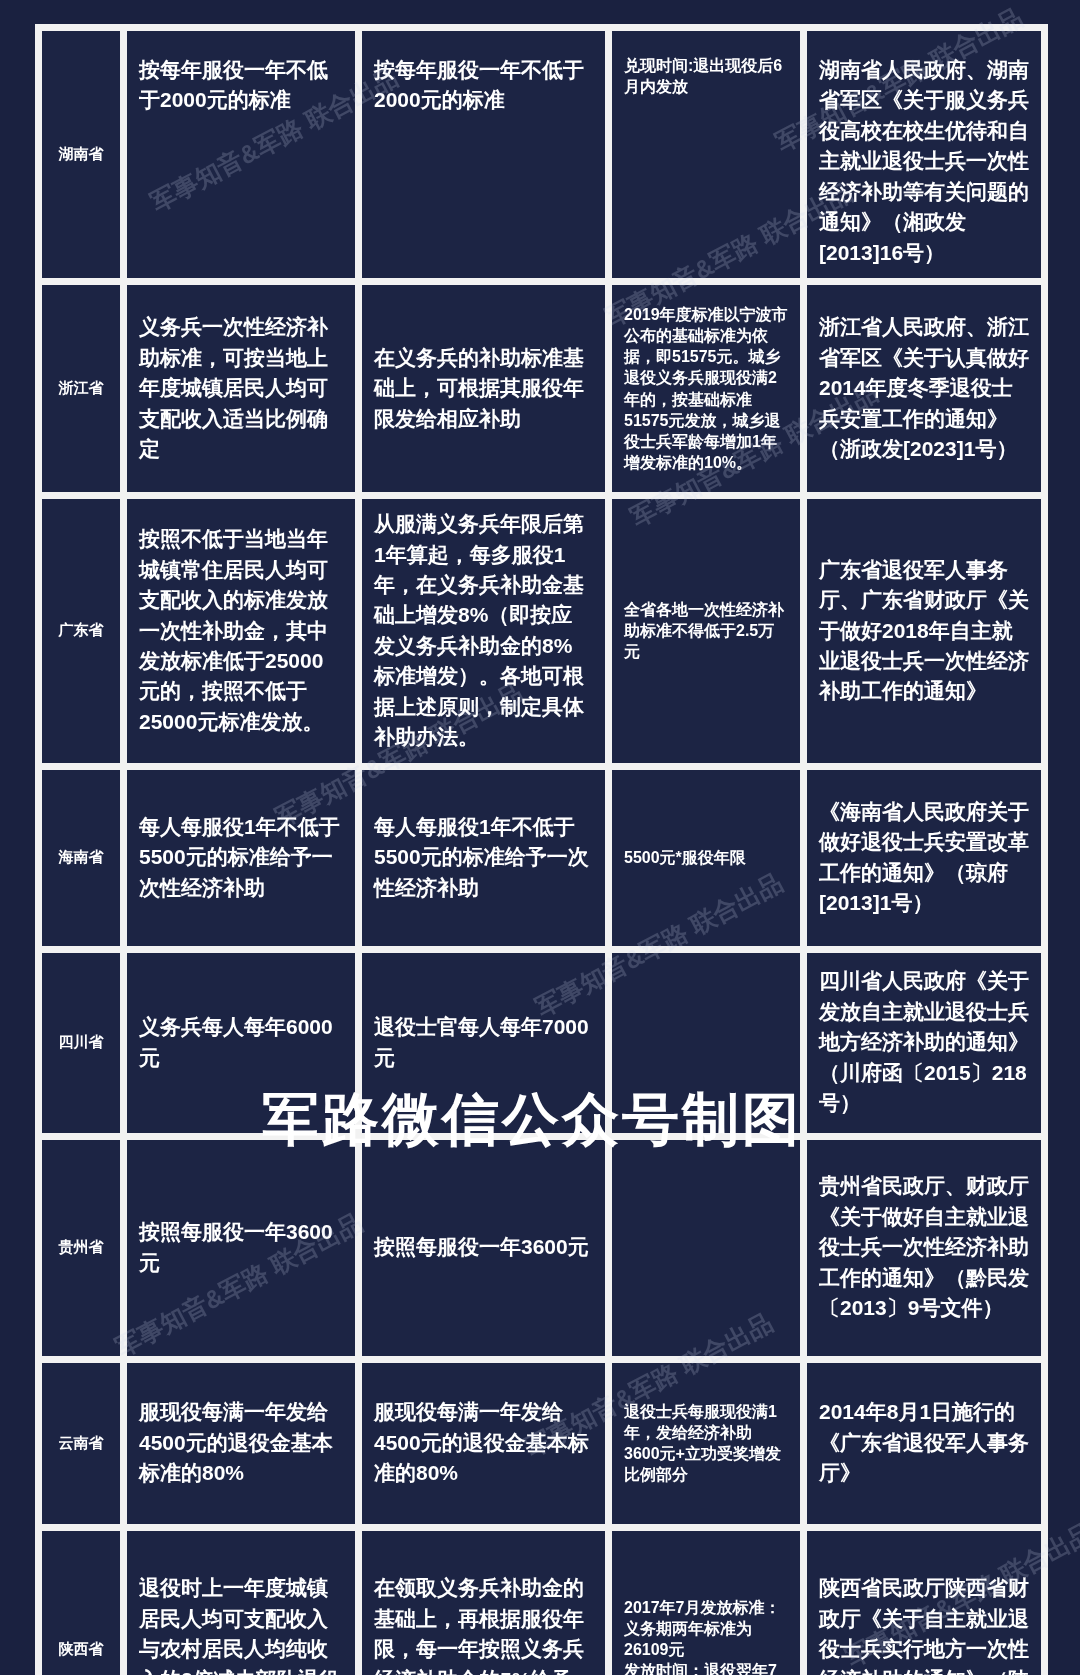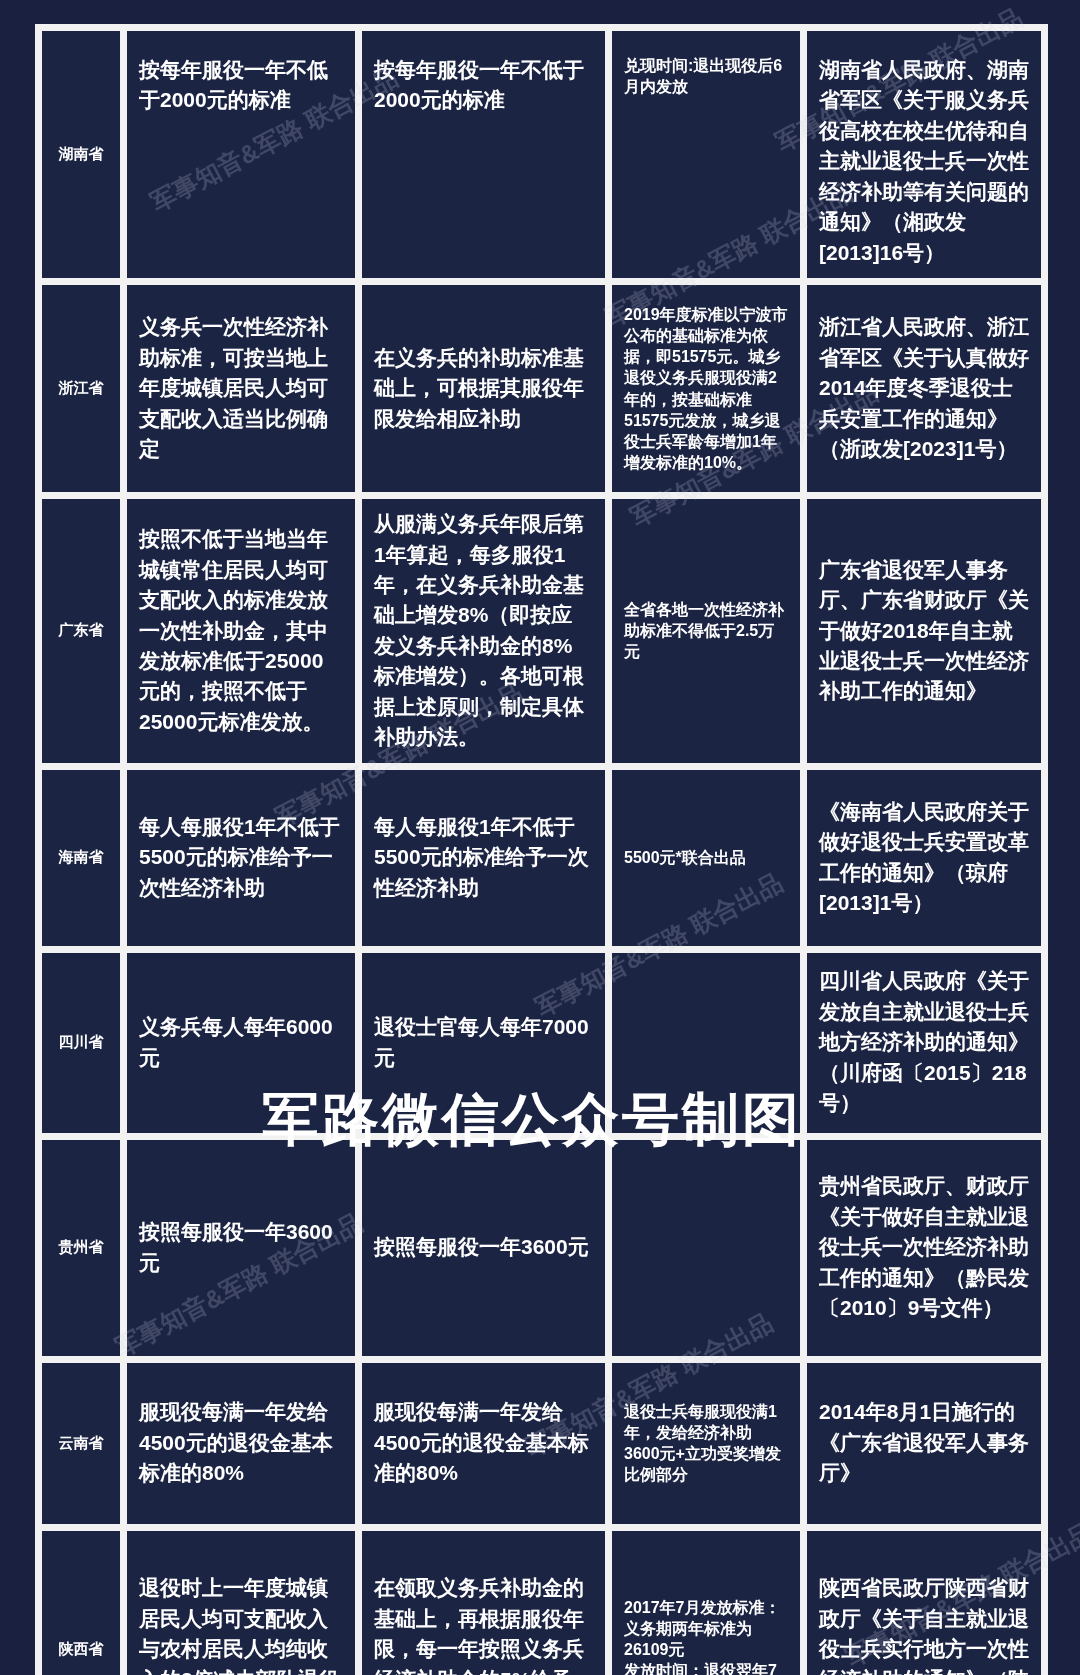--- a/index.html
+++ b/index.html
@@ -137,36 +137,36 @@
           <td class="prov">广东省</td>
           <td class="c">按照不低于当地当年城镇常住居民人均可支配收入的标准发放一次性补助金，其中发放标准低于25000元的，按照不低于25000元标准发放。</td>
           <td class="c">从服满义务兵年限后第1年算起，每多服役1年，在义务兵补助金基础上增发8%（即按应发义务兵补助金的8%标准增发）。各地可根据上述原则，制定具体补助办法。</td>
           <td class="c c3">全省各地一次性经济补助标准不得低于2.5万元</td>
           <td class="c">广东省退役军人事务厅、广东省财政厅《关于做好2018年自主就业退役士兵一次性经济补助工作的通知》</td>
         </tr>
         <tr class="r3">
           <td class="prov">海南省</td>
           <td class="c">每人每服役1年不低于5500元的标准给予一次性经济补助</td>
           <td class="c">每人每服役1年不低于5500元的标准给予一次性经济补助</td>
-          <td class="c c3">5500元*联合出品</td>
+          <td class="c c3">5500元*服役年限</td>
           <td class="c">《海南省人民政府关于做好退役士兵安置改革工作的通知》（琼府[2013]1号）</td>
         </tr>
         <tr class="r4">
           <td class="prov">四川省</td>
           <td class="c">义务兵每人每年6000元</td>
           <td class="c">退役士官每人每年7000元</td>
           <td class="c c3"></td>
           <td class="c">四川省人民政府《关于发放自主就业退役士兵地方经济补助的通知》（川府函〔2015〕218号）</td>
         </tr>
         <tr class="r5">
           <td class="prov">贵州省</td>
           <td class="c">按照每服役一年3600元</td>
           <td class="c">按照每服役一年3600元</td>
           <td class="c c3"></td>
-          <td class="c">贵州省民政厅、财政厅《关于做好自主就业退役士兵一次性经济补助工作的通知》（黔民发〔2010〕9号文件）</td>
+          <td class="c">贵州省民政厅、财政厅《关于做好自主就业退役士兵一次性经济补助工作的通知》（黔民发〔2013〕9号文件）</td>
         </tr>
         <tr class="r6">
           <td class="prov">云南省</td>
           <td class="c">服现役每满一年发给4500元的退役金基本标准的80%</td>
           <td class="c">服现役每满一年发给4500元的退役金基本标准的80%</td>
           <td class="c c3">退役士兵每服现役满1年，发给经济补助 3600元+立功受奖增发比例部分</td>
           <td class="c">2014年8月1日施行的《广东省退役军人事务厅》</td>
         </tr>
         <tr class="r7">
           <td class="prov">陕西省</td>

